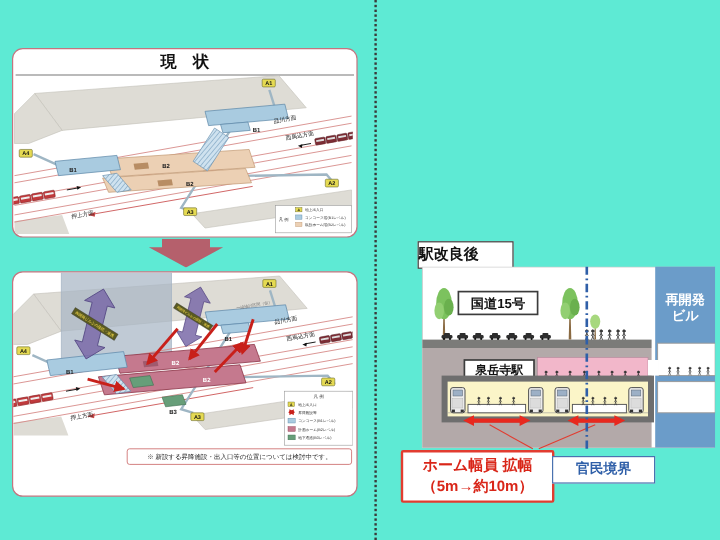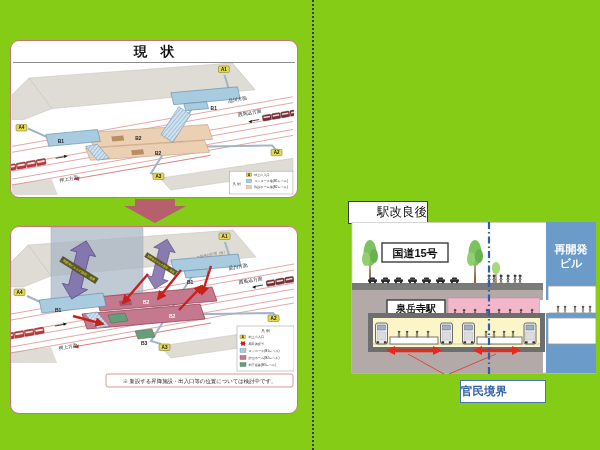--- a/index.html
+++ b/index.html
@@ -1,34 +1,34 @@
 <!DOCTYPE html>
 <html><head>
 <meta charset="utf-8">
 <style>
   html,body{margin:0;padding:0;background:#fff;}
-  .page{position:relative;width:600px;height:450px;background:#84cc16;overflow:hidden;
+  .page{position:relative;width:600px;height:450px;background:#5eead4;overflow:hidden;
         font-family:"Liberation Sans",sans-serif;color:#111;}
   .divider{position:absolute;left:312px;top:0;height:450px;width:0;border-left:2.4px dotted #3a3a3a;}
   .panel{position:absolute;border:1.6px solid #c4747f;border-radius:9px;background:#fff;overflow:hidden;}
   .panel-title{height:21px;line-height:21px;text-align:center;font-weight:bold;font-size:13.5px;
                color:#111;border-bottom:1.2px solid #8d8d8d;margin:0 2px;}
   #panel-current{left:10px;top:40px;width:286px;height:156px;}
   #panel-plan{left:10px;top:226px;width:286px;height:186px;}
   .diag{display:block;}
   #down-arrow{position:absolute;left:124px;top:199px;}
   .after{position:absolute;left:330px;top:195px;width:268px;height:253px;}
   .after-title{position:absolute;left:18px;top:6px;width:78px;height:21px;border:1.7px solid #3c3c3c;
-               background:#fff;font-weight:normal;font-size:12.5px;line-height:21px;text-align:right;}
+               background:#fff;font-weight:bold;font-size:12.5px;line-height:21px;text-align:left;}
   .after-svg{position:absolute;left:18px;top:27px;}
   .exp-box{position:absolute;left:4px;top:180px;width:124px;height:40px;border:2px solid #e23c30;
            background:#fff;color:#d92619;font-weight:bold;font-size:12.5px;text-align:center;
            display:flex;flex-direction:column;justify-content:center;border-radius:2px;line-height:1.4;}
   .bnd-box{position:absolute;left:130px;top:185px;width:84px;height:21px;border:1.6px solid #4a72b0;
-           background:#fff;color:#2f5fa8;font-weight:bold;font-size:11.5px;line-height:21px;text-align:left;}
+           background:#fff;color:#2f5fa8;font-weight:bold;font-size:11.5px;line-height:21px;text-align:center;}
   svg text{font-family:"Liberation Sans",sans-serif;}
 </style>
 </head>
 <body>
 
 <div class="page">
 
   <div class="divider"></div>
 
   <div class="panel" id="panel-current">
@@ -503,16 +503,20 @@
         <line x1="133" y1="128.5" x2="165" y2="128.5" stroke="#e8281e" stroke-width="3.4"></line>
         <polygon points="125,128.5 134,124 134,133" fill="#e8281e"></polygon>
         <polygon points="173,128.5 164,124 164,133" fill="#e8281e"></polygon>
       </g>
       <line x1="60" y1="132" x2="96" y2="152" stroke="#e23c30" stroke-width="0.9"></line>
       <line x1="148" y1="132" x2="101" y2="152" stroke="#e23c30" stroke-width="0.9"></line>
 
       <line x1="141" y1="0" x2="141" y2="152" stroke="#2f5fa8" stroke-width="2.2" stroke-dasharray="7 3 1.5 3"></line>
     </svg>
 
+    <div class="exp-box">
+      <div>ホーム幅員 拡幅</div>
+      <div>（5m→約10m）</div>
+    </div>
     <div class="bnd-box">官民境界</div>
   </div>
 
 </div>
 
 </body></html>

